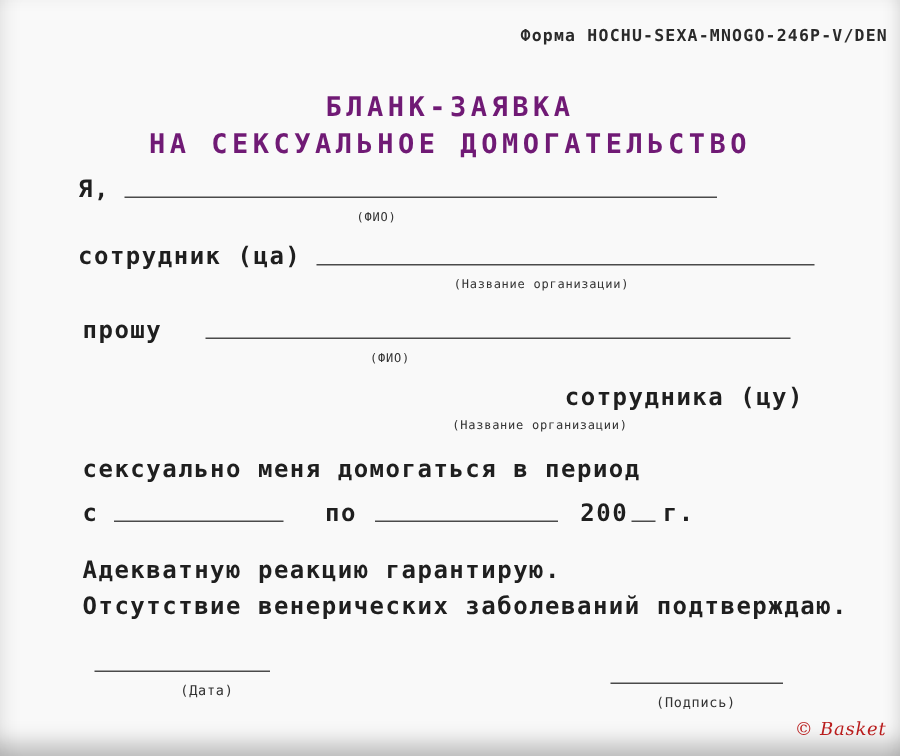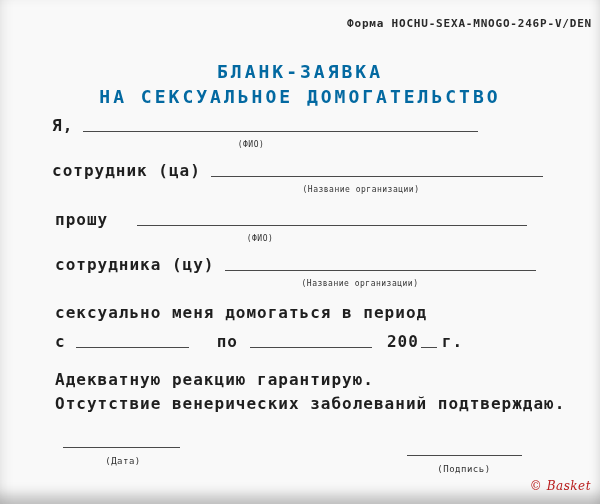--- a/index.html
+++ b/index.html
@@ -17,21 +17,21 @@
   }
   .form-code {
     position:absolute; top:17px; right:8px;
     font-size:11px; font-weight:bold; letter-spacing:.8px;
     color:#2a2a2a;
     margin-left:44px;
   }
   .title-block {
     position:absolute; top:59px; left:40px; width:520px;
     text-align:center; font-weight:bold; font-size:18px;
-    letter-spacing:3px; line-height:25px; color:#0369a1;
+    letter-spacing:3px; line-height:25px; color:#701a75;
   }
   .row {
     position:absolute; right:auto;
     display:flex; align-items:flex-end;
     font-size:16px; font-weight:bold; letter-spacing:1px;
     white-space:pre;
   }
   .row .label { display:inline-block; }
   .blank {
     flex:1 1 auto;
@@ -87,21 +87,21 @@
     <span class="blank"></span>
   </div>
   <div class="caption" style="left:361px; top:185px;">(Название организации)</div>
 
   <div class="row" style="top:210px; left:55px; width:472px;gap:19px;">
     <span class="label">прошу</span>
     <span class="blank"></span>
   </div>
   <div class="caption" style="left:260px; top:234px;">(ФИО)</div>
 
-  <div class="row" style="top:255px; left:55px; width:481px;">
+  <div class="row" style="top:255px; left:55px; width:481px;flex-direction:column;">
     <span class="label">сотрудника (цу)</span>
     <span class="blank"></span>
   </div>
   <div class="caption" style="left:360px; top:279px;">(Название организации)</div>
 
   <div class="statement" style="top:303px;">сексуально меня домогаться в период</div>
 
   <div class="row" style="top:332px; left:55px;">
     <span class="label">с</span>
     <span class="blank fixed" style="width:113px;"></span>
@@ -109,20 +109,20 @@
     <span class="blank fixed" style="width:122px; margin-left:12px;"></span>
     <span class="label" style="margin-left:15px;">200</span>
     <span class="blank fixed" style="width:16px; margin-left:2px;"></span>
     <span class="label" style="margin-left:5px;">г.</span>
   </div>
 
   <div class="statement" style="top:394px;">Отсутствие венерических заболеваний подтверждаю.</div>
   <div class="statement" style="top:370px;">Адекватную реакцию гарантирую.</div>
 
   <div class="footer-line" style="left:63px; top:447px; width:117px;"></div>
-  <div class="caption footer-cap" style="left:123px; top:456px;">(Дата)</div>
+  <div class="caption footer-cap" style="left:138px; top:456px;">(Дата)</div>
 
   <div class="footer-line" style="left:407px; top:455px; width:115px;"></div>
   <div class="caption footer-cap" style="left:464px; top:464px;">(Подпись)</div>
 
   <div class="credit">© Basket</div>
 
 </div>
 
 </body></html>

